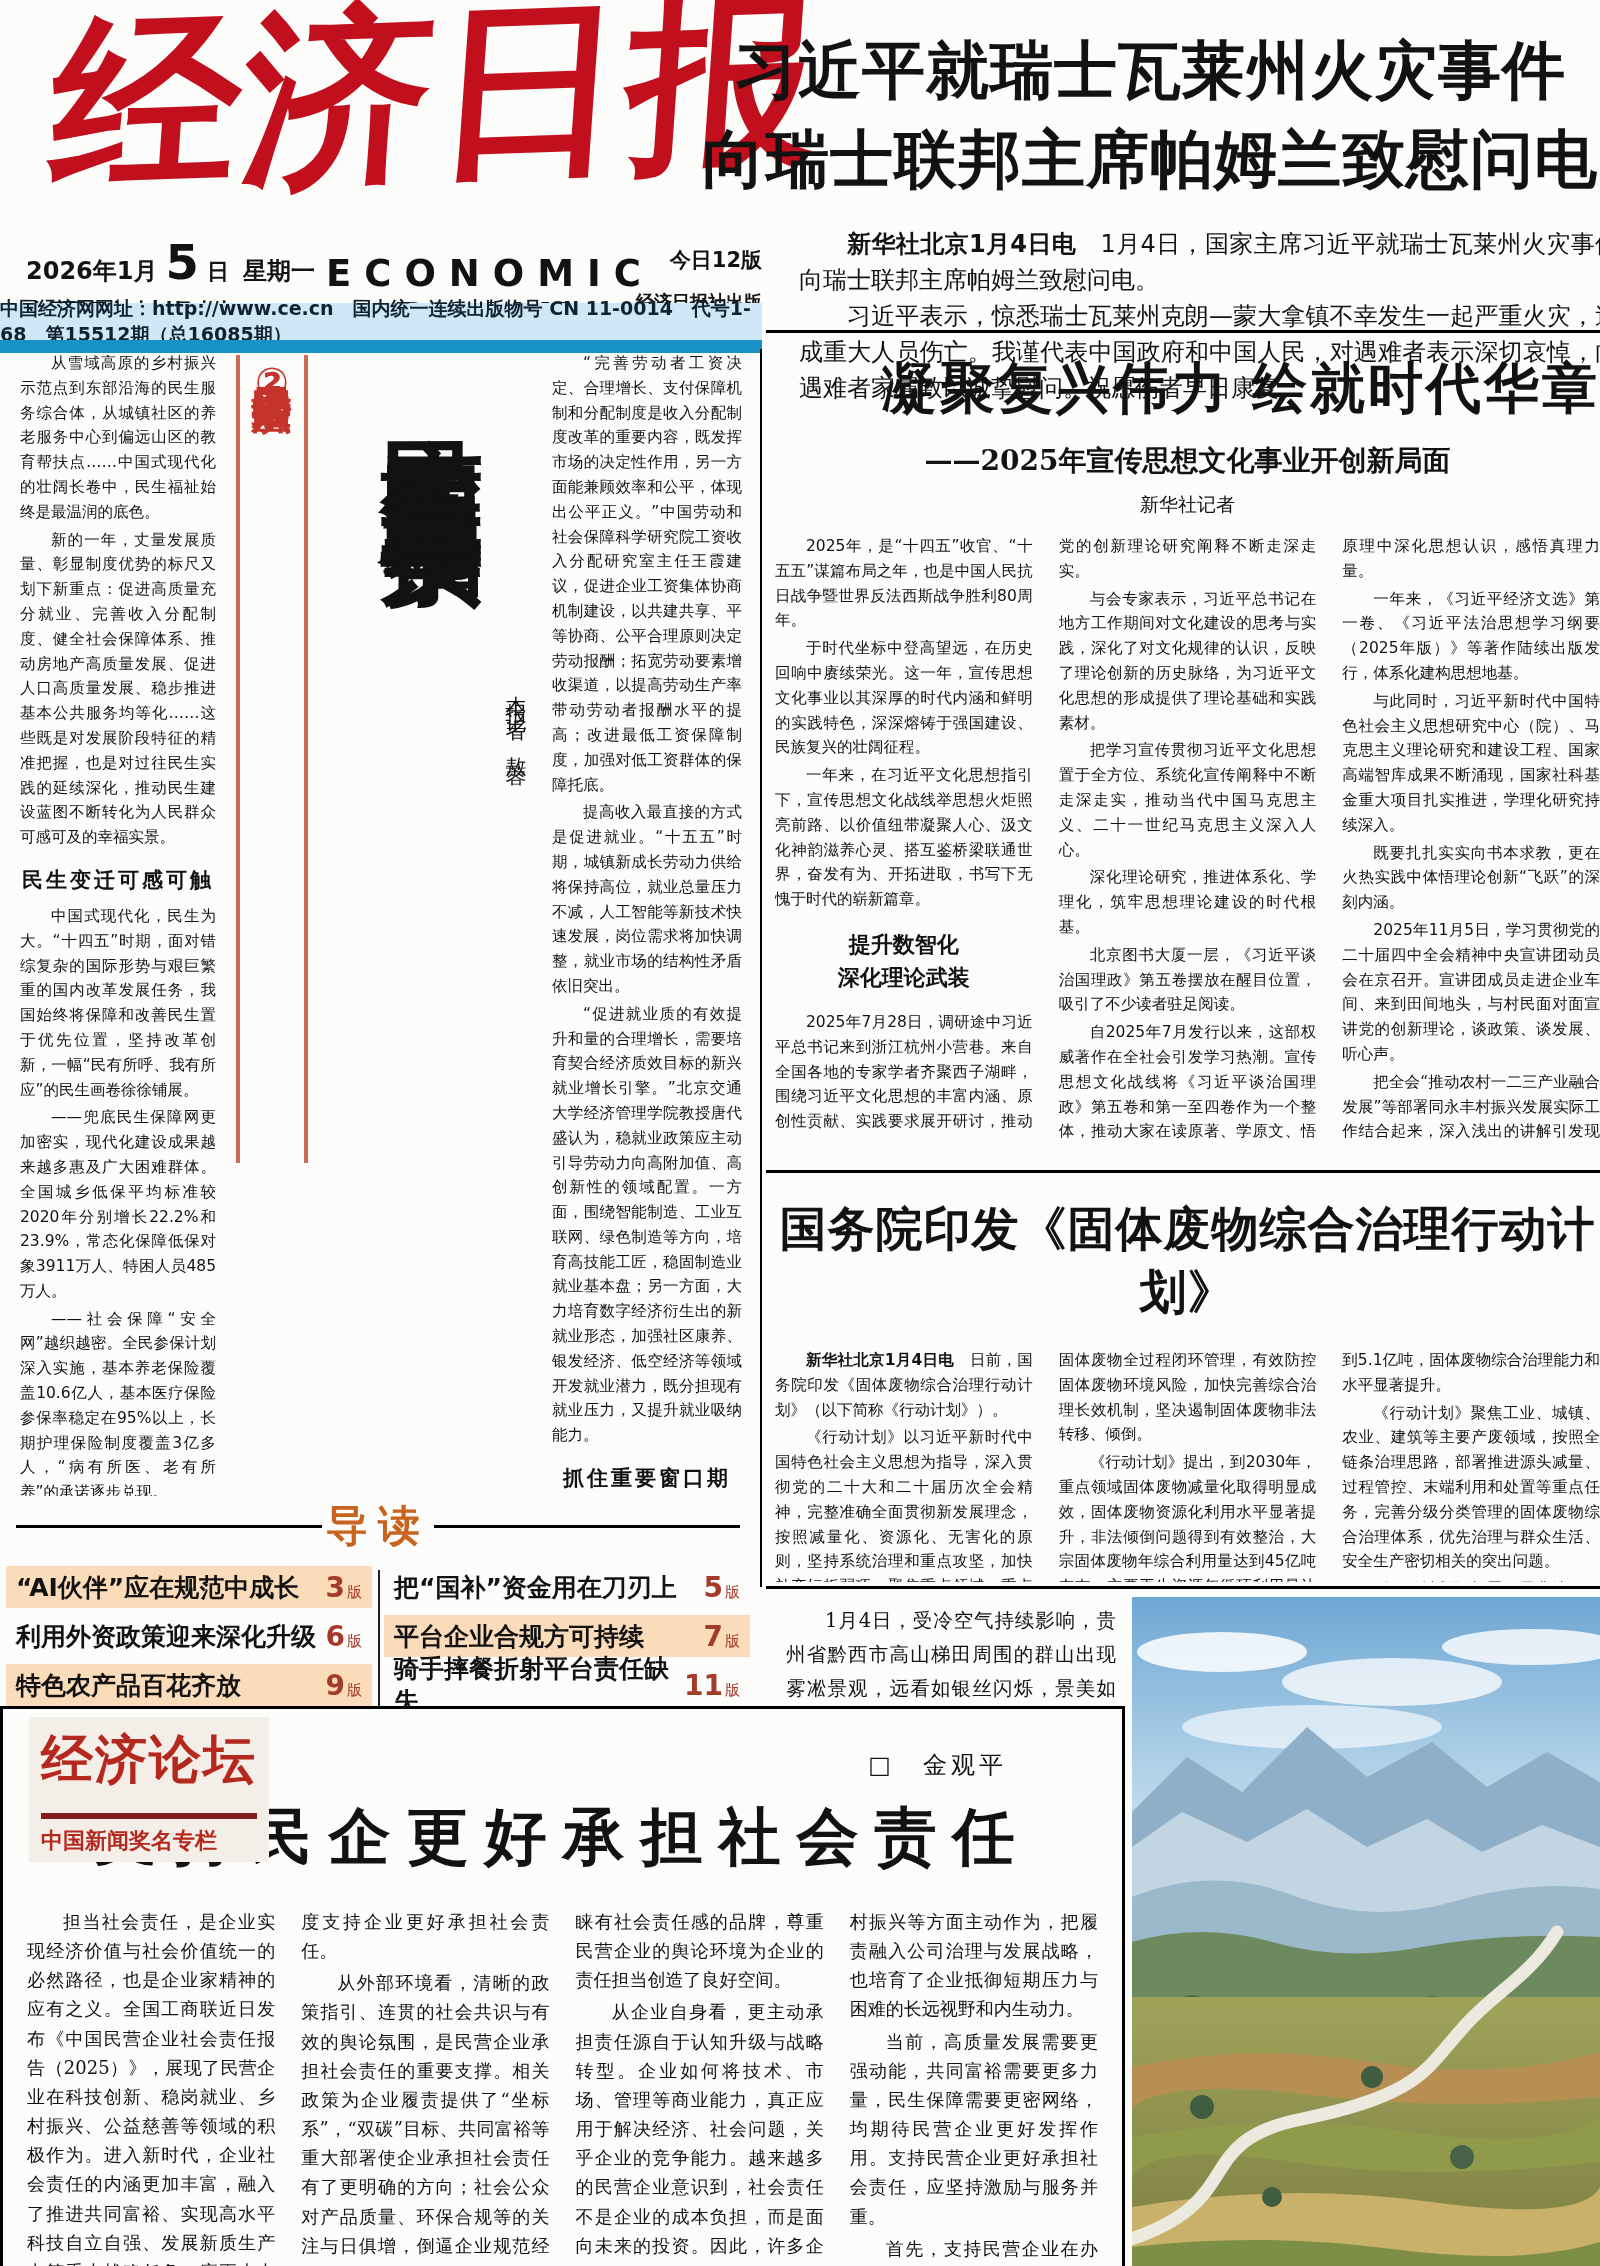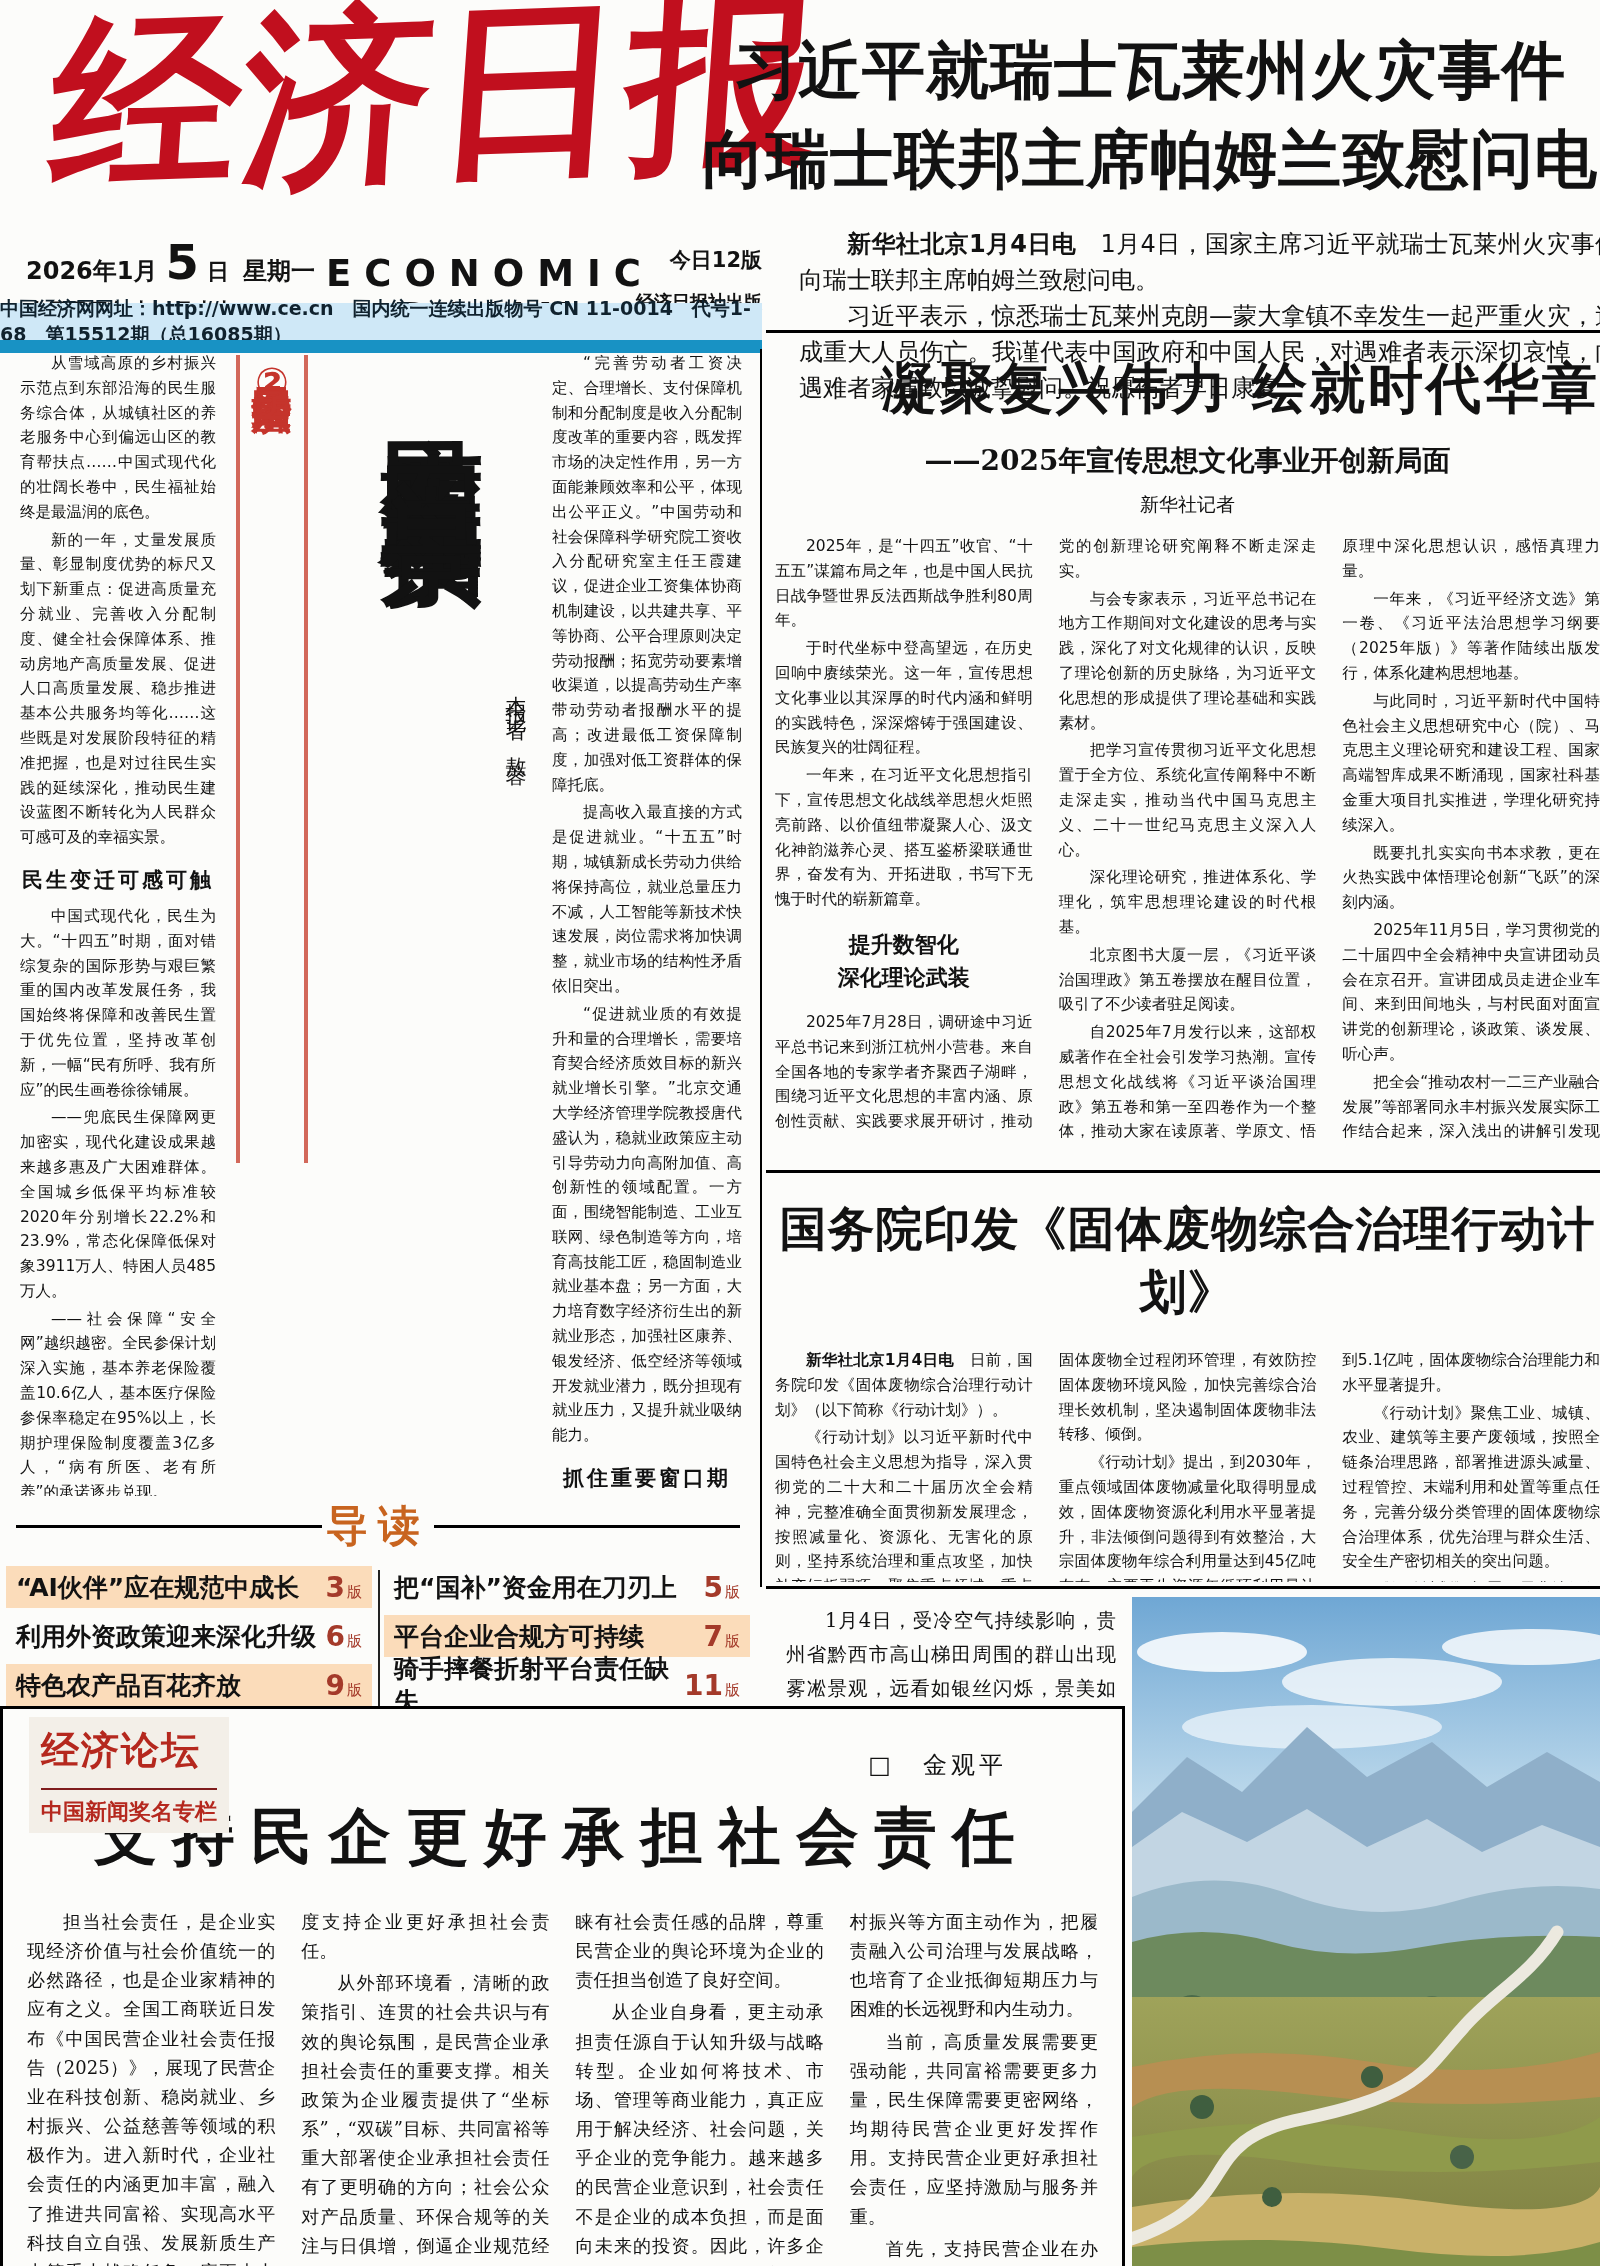--- a/index.html
+++ b/index.html
@@ -85,21 +85,21 @@
   
   .photo-caption{position:absolute;left:786px;top:1604px;width:330px;font-size:19.5px;line-height:1.75;
                  text-align:justify;font-family:"DejaVu Serif",serif;}
   .photo-caption p{margin:0;text-indent:2em;}
   .credit{text-align:right;margin-top:8px;text-indent:0 !important;}
   .photo{position:absolute;left:1132px;top:1597px;width:468px;height:669px;}
 
   
   .forum{position:absolute;left:0;top:1706px;width:1119px;height:600px;border:3px solid #000;border-bottom:none;background:#fcfcfa;}
   .forum-label{position:absolute;left:26px;top:8px;background:#f3efe8;padding:8px 12px 6px;}
-  .f-sec{font-size:38px;font-weight:900;color:#b5281e;border-bottom:2px solid #7f1d1d;padding-bottom:12px;letter-spacing:2px;}
+  .f-sec{font-size:52px;font-weight:900;color:#b5281e;border-bottom:6px solid #7f1d1d;padding-bottom:18px;letter-spacing:2px;}
   .f-sub{font-size:22px;color:#b5281e;margin-top:7px;font-family:"DejaVu Serif",serif;font-weight:bold;}
   .f-byline{position:absolute;right:115px;top:40px;font-size:24px;font-family:"DejaVu Serif",serif;letter-spacing:4px;}
   .f-title{text-align:center;margin-top:86px;font-size:62px;font-weight:900;letter-spacing:16px;}
   .f-cols{margin:28px 24px 0;column-count:4;column-gap:26px;height:400px;overflow:hidden;}
   .f-cols .bp{font-size:18px;line-height:1.62;font-family:"DejaVu Serif",serif;}
 </style>
 </head>
 <body>
 
 <div class="page">

